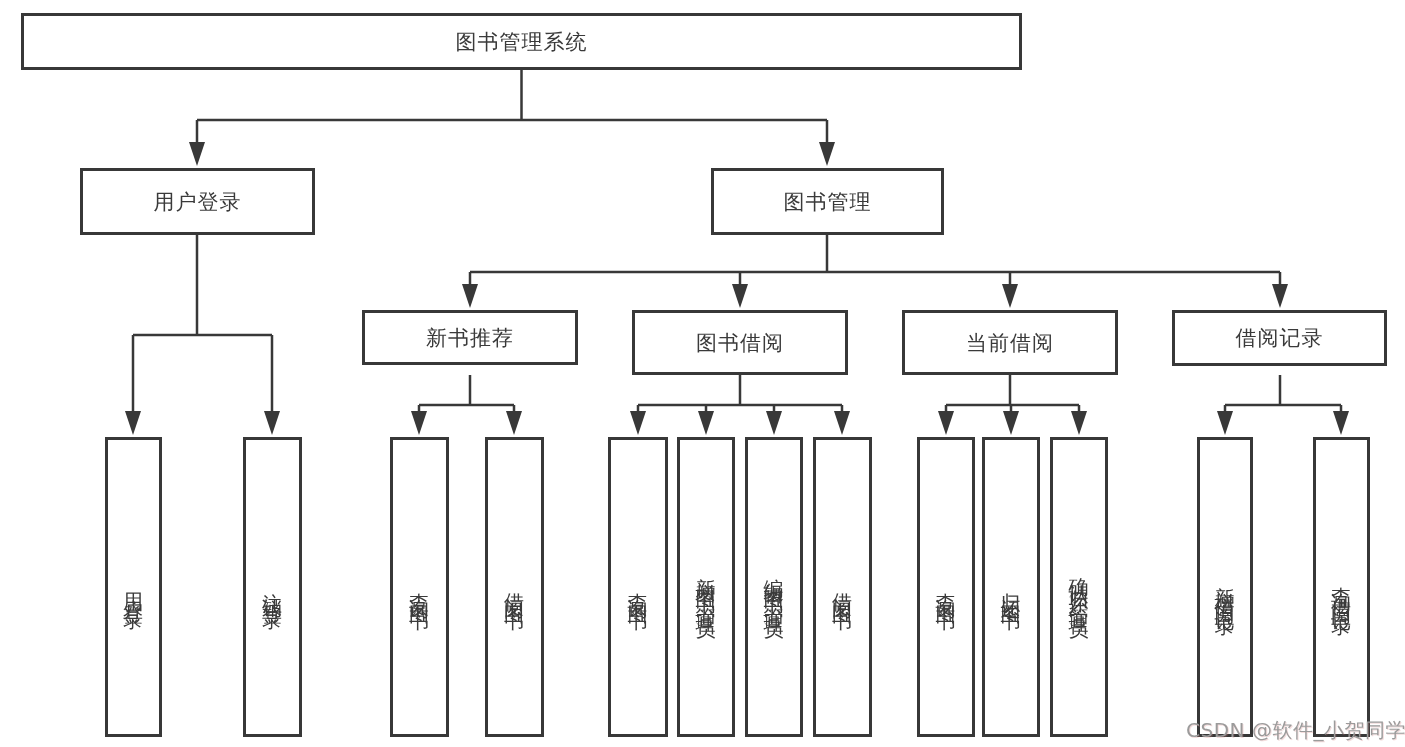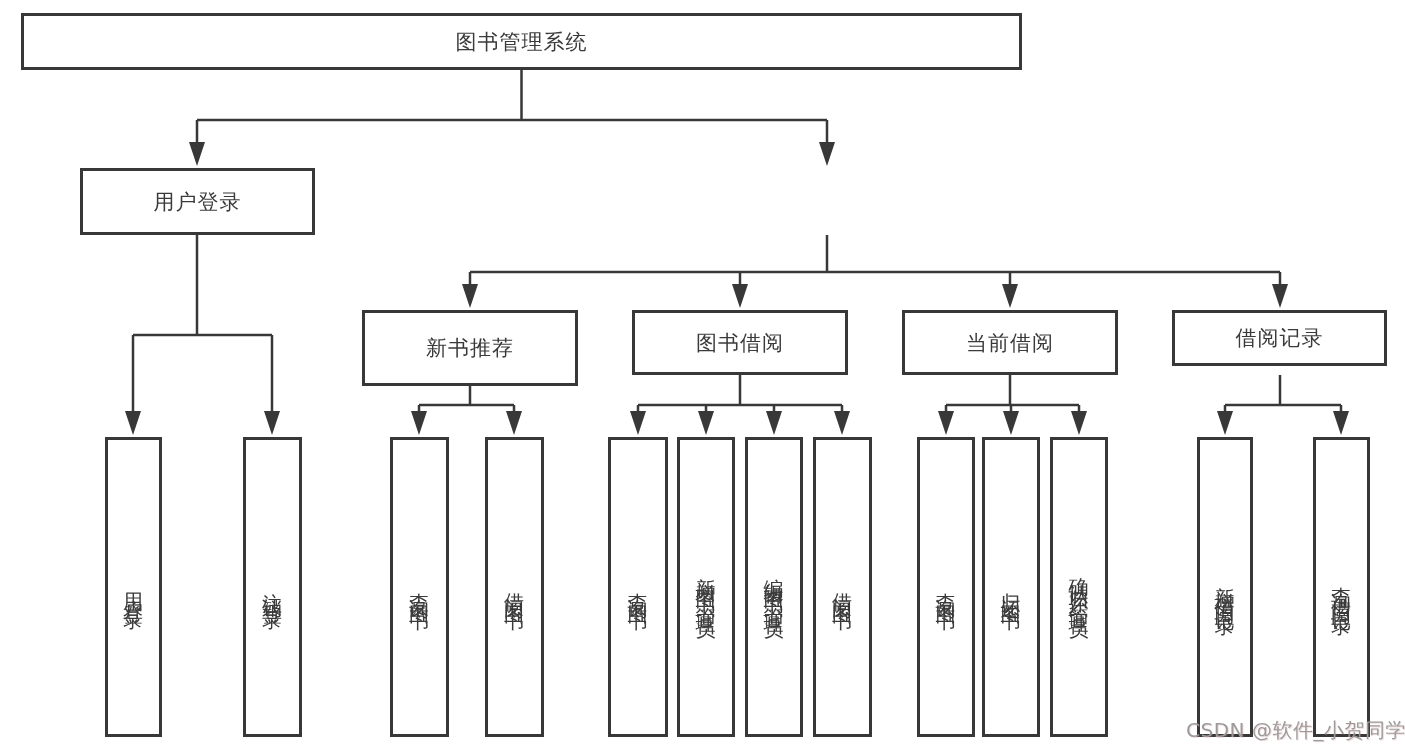--- a/index.html
+++ b/index.html
@@ -91,22 +91,23 @@
         <polygon points="1003,411 1019,411 1011,435"></polygon>
       <polygon points="1071,411 1087,411 1079,435"></polygon>
       <polygon points="1217,411 1233,411 1225,435"></polygon>
         <polygon points="1333,411 1349,411 1341,435"></polygon>
     </g>
   </svg>
 
   <div class="node" style="left:21px;top:13px;width:1001px;height:57px;">图书管理系统</div>
 
   <div class="node" style="left:80px;top:168px;width:235px;height:67px;">用户登录</div>
+  <div class="node" style="left:711px;top:168px;width:233px;height:67px;">图书管理</div>
 
-  <div class="node" style="left:362px;top:310px;width:216px;height:76px;">新书推荐</div>
+  <div class="node" style="left:362px;top:310px;width:216px;height:55px;">新书推荐</div>
   <div class="node" style="left:902px;top:310px;width:216px;height:65px;">当前借阅</div>
   <div class="node" style="left:632px;top:310px;width:216px;height:65px;">图书借阅</div>
   <div class="node" style="left:1172px;top:310px;width:215px;height:56px;">借阅记录</div>
 
   <div class="node vnode" style="left:105px;top:437px;width:57px;height:300px;">用户登录</div>
   <div class="node vnode" style="left:243px;top:437px;width:59px;height:300px;">注销登录</div>
 
   <div class="node vnode" style="left:390px;top:437px;width:59px;height:300px;">查询图书</div>
   <div class="node vnode" style="left:485px;top:437px;width:59px;height:300px;">借阅图书</div>
 

